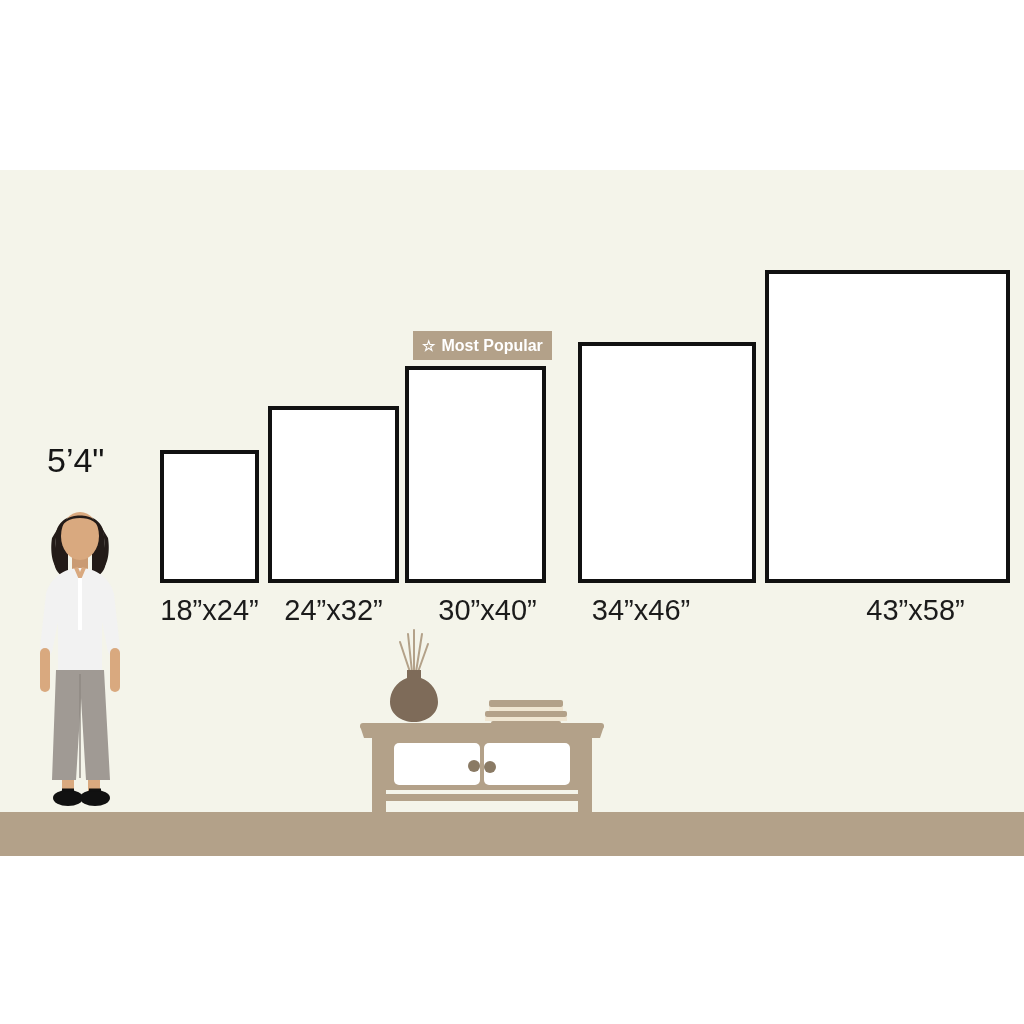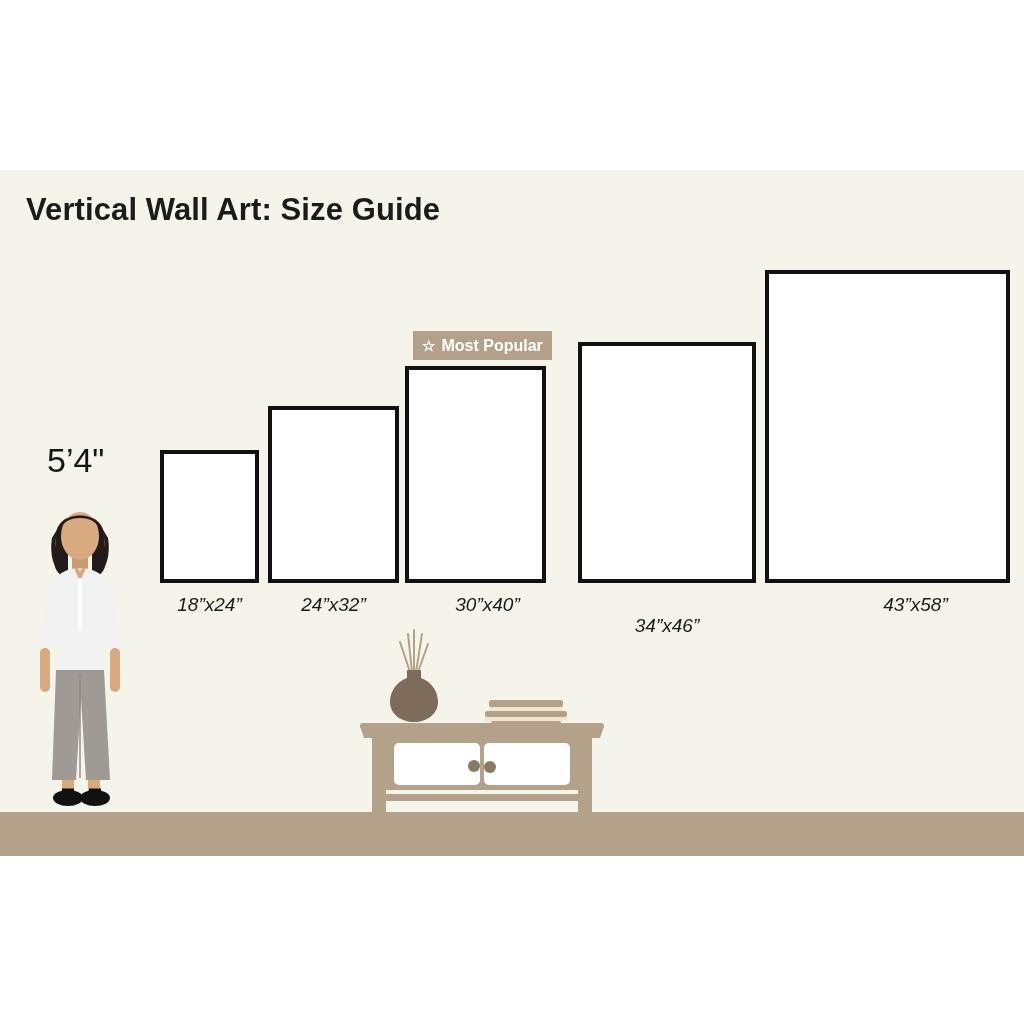--- a/index.html
+++ b/index.html
@@ -64,26 +64,25 @@
 
   
   .frame {
     position: absolute;
     background: #ffffff;
     border: 4px solid #111111;
     box-sizing: border-box;
   }
   .size-label {
     position: absolute;
-    font-size: 19px;
+    font-size: 29px;
     color: #1b1b1b;
     text-align: center;
     white-space: nowrap;
     transform: translateX(-50%);
-    font-style: italic;
   }
 
   
   .badge {
     position: absolute;
     left: 413px;
     top: 331px;
     height: 29px;
     padding: 0 9px;
     background: #b3a189;
@@ -108,21 +107,20 @@
   .console { position: absolute; left: 352px; top: 620px; width: 260px; height: 196px; }
 </style>
 </head>
 <body>
 
 <div id="stage">
 
   <div class="wall"></div>
   <div class="floor"></div>
 
-  <div class="title">Vertical Wall Art: Size Guide</div>
 
   <div class="height-label">5’4"</div>
 
   <div class="person">
     <svg width="124" height="318" viewBox="0 0 124 318" xmlns="http://www.w3.org/2000/svg">
 
       <path d="M38 38 C38 10, 86 10, 86 38 L88 62 C88 74, 80 80, 74 78 L74 40 L50 40 L50 78 C44 80, 36 74, 36 62 Z" fill="#231b18"></path>
 
       <rect x="54" y="54" width="16" height="20" fill="#c99a72"></rect>
 
@@ -201,18 +199,18 @@
   </div>
 
   <div id="frames-layer">
       <div class="frame" style="left: 160px; top: 450px; width: 99px; height: 133px; border-width: 4px; border-color: rgb(17, 17, 17); background: rgb(255, 255, 255);"></div>
       <div class="size-label" style="left: 209.5px; top: 594px;">18”x24”</div>
       <div class="frame" style="left: 268px; top: 406px; width: 131px; height: 177px; border-width: 4px; border-color: rgb(17, 17, 17); background: rgb(255, 255, 255);"></div>
       <div class="size-label" style="left: 333.5px; top: 594px;">24”x32”</div>
       <div class="frame" style="left: 405px; top: 366px; width: 141px; height: 217px; border-width: 4px; border-color: rgb(17, 17, 17); background: rgb(255, 255, 255);"></div>
       <div class="size-label" style="left: 475.5px; top: 594px; margin-left: 12px;">30”x40”</div>
       <div class="frame" style="left: 578px; top: 342px; width: 178px; height: 241px; border-width: 4px; border-color: rgb(17, 17, 17); background: rgb(255, 255, 255);"></div>
-      <div class="size-label" style="left: 667px; top: 594px; margin-top: 21px;">34”x46”</div>
+      <div class="size-label" style="left: 641px; top: 594px;">34”x46”</div>
       <div class="frame" style="left: 765px; top: 270px; width: 245px; height: 313px; border-width: 4px; border-color: rgb(17, 17, 17); background: rgb(255, 255, 255);"></div>
       <div class="size-label" style="left: 887.5px; top: 594px; margin-left: 28px;">43”x58”</div>
     </div>
 
 </div>
 
 </body></html>

